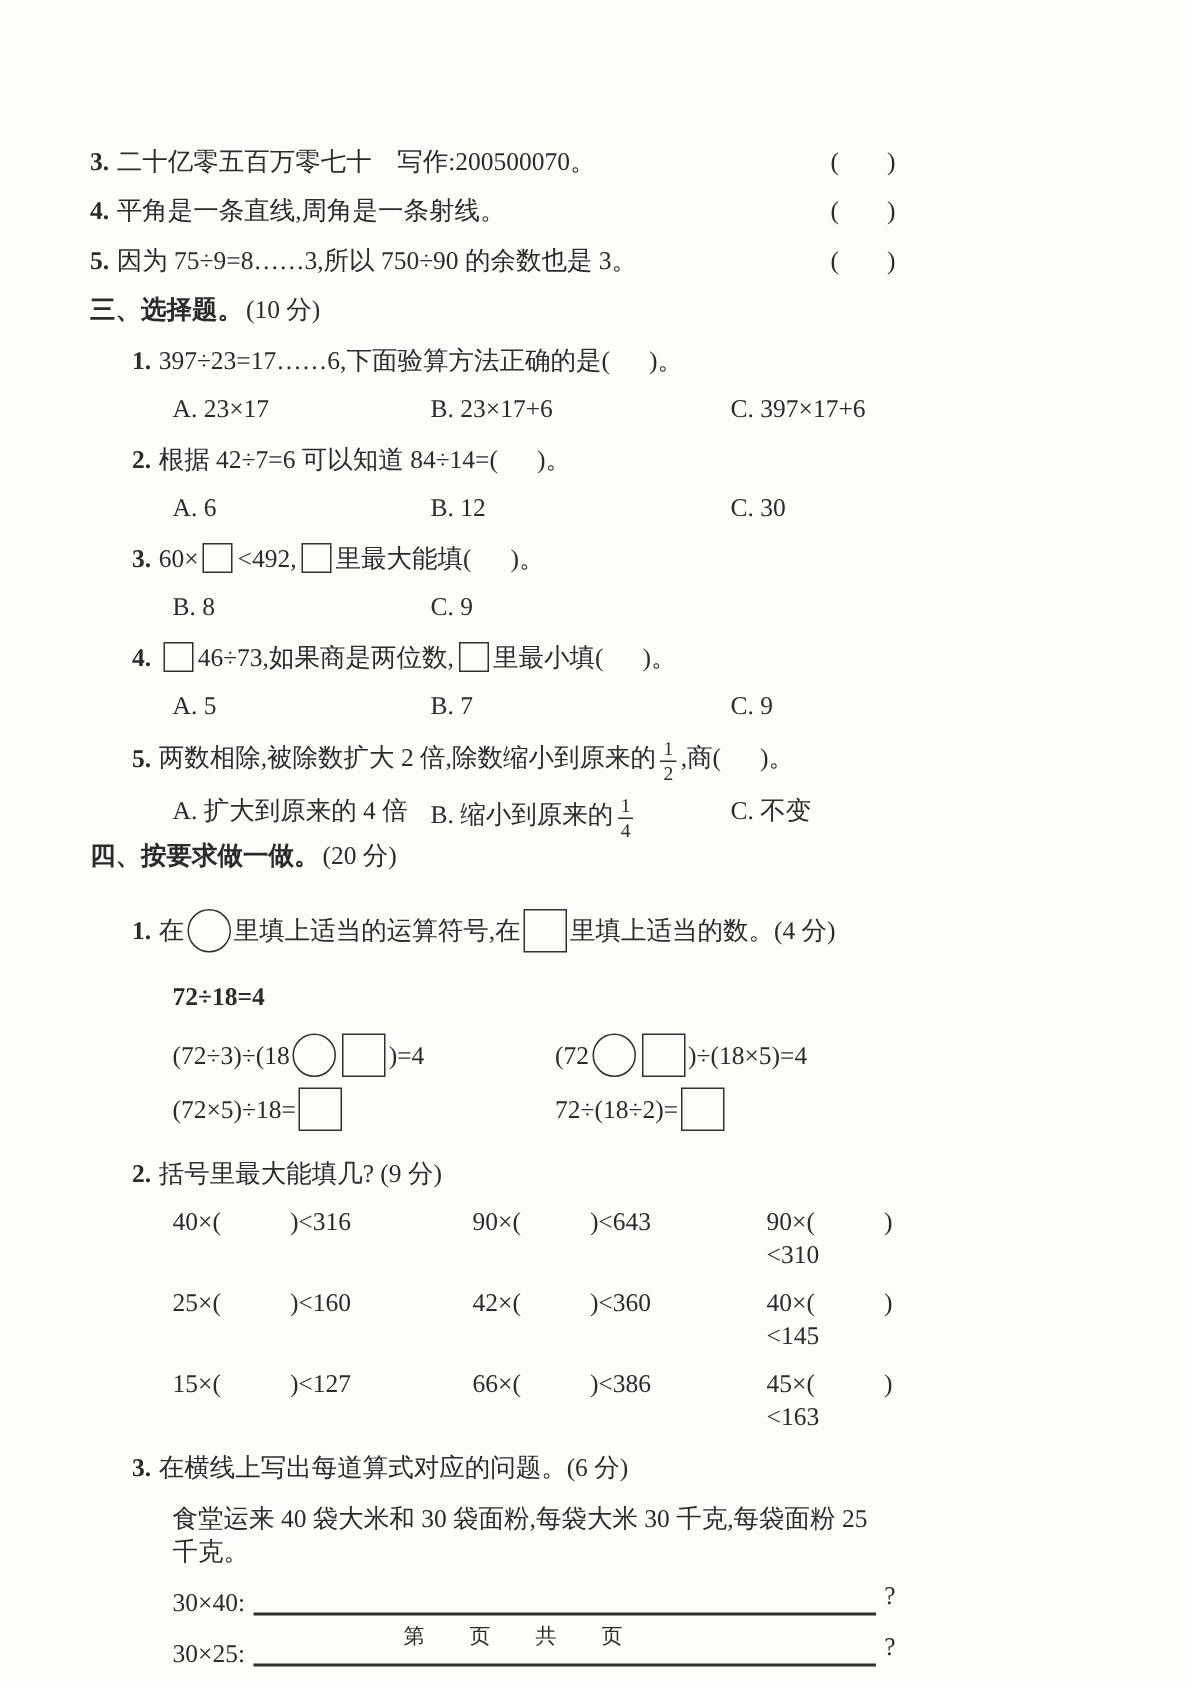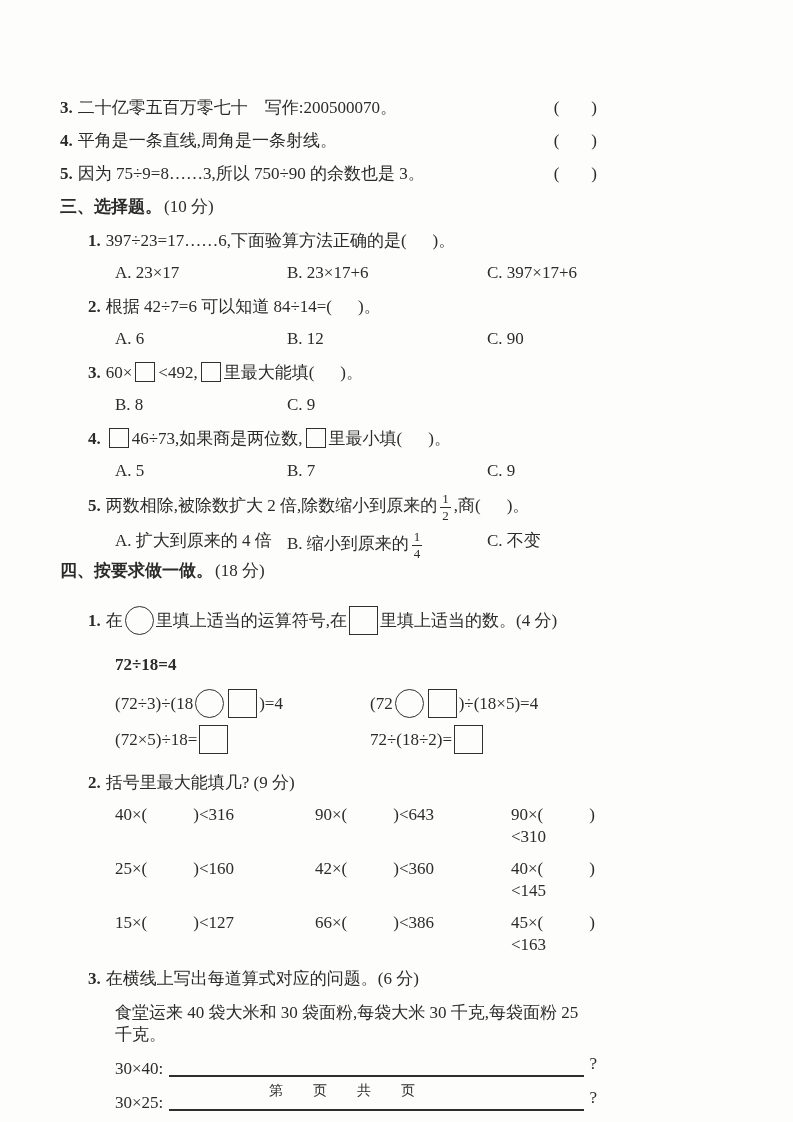--- a/index.html
+++ b/index.html
@@ -60,42 +60,42 @@
       <div class="q-stem"><b class="num">1.</b><span class="t">397÷23=17……6,下面验算方法正确的是(</span><span class="gap" style="width: 26px;"></span><span class="t">)。</span></div>
       <div class="opt-row">
         <div class="opt"><span class="t">A. 23×17</span></div>
         <div class="opt"><span class="t">B. 23×17+6</span></div>
         <div class="opt"><span class="t">C. 397×17+6</span></div>
       </div>
       <div class="q-stem"><b class="num">2.</b><span class="t">根据 42÷7=6 可以知道 84÷14=(</span><span class="gap" style="width: 26px;"></span><span class="t">)。</span></div>
       <div class="opt-row">
         <div class="opt"><span class="t">A. 6</span></div>
         <div class="opt"><span class="t">B. 12</span></div>
-        <div class="opt"><span class="t">C. 90</span></div>
+        <div class="opt"><span class="t">C. 30</span></div>
       </div>
       <div class="q-stem"><b class="num">3.</b><span class="t">60×</span><span class="shape box-sm"></span><span class="t">&lt;492,</span><span class="shape box-sm"></span><span class="t">里最大能填(</span><span class="gap" style="width: 26px;"></span><span class="t">)。</span></div>
       <div class="opt-row">
         <div class="opt"><span class="t">B. 8</span></div>
         <div class="opt"><span class="t">C. 9</span></div>
       </div>
       <div class="q-stem"><b class="num">4.</b><span class="shape box-sm"></span><span class="t">46÷73,如果商是两位数,</span><span class="shape box-sm"></span><span class="t">里最小填(</span><span class="gap" style="width: 26px;"></span><span class="t">)。</span></div>
       <div class="opt-row">
         <div class="opt"><span class="t">A. 5</span></div>
         <div class="opt"><span class="t">B. 7</span></div>
         <div class="opt"><span class="t">C. 9</span></div>
       </div>
       <div class="q-stem"><b class="num">5.</b><span class="t">两数相除,被除数扩大 2 倍,除数缩小到原来的</span><span class="frac"><span class="fn">1</span><span class="fd">2</span></span><span class="t">,商(</span><span class="gap" style="width: 26px;"></span><span class="t">)。</span></div>
       <div class="opt-row">
         <div class="opt"><span class="t">A. 扩大到原来的 4 倍</span></div>
         <div class="opt"><span class="t">B. 缩小到原来的</span><span class="frac"><span class="fn">1</span><span class="fd">4</span></span></div>
         <div class="opt"><span class="t">C. 不变</span></div>
       </div>
     </div>
   <div id="do-section" class="abs">
-      <div class="sec-title"><span class="tt">四、按要求做一做。</span><span class="score">(18 分)</span></div>
+      <div class="sec-title"><span class="tt">四、按要求做一做。</span><span class="score">(20 分)</span></div>
       <div class="q-stem" style="line-height: 34px; margin-top: 22px;"><b class="num">1.</b><span class="t">在</span><span class="shape circle"></span><span class="t">里填上适当的运算符号,在</span><span class="shape box-lg"></span><span class="t">里填上适当的数。(4 分)</span></div>
       <div class="given">72÷18=4</div>
       <div class="eq-grid">
         <div class="eq"><span class="t">(72÷3)÷(18</span><span class="shape circle"></span><span class="shape box-lg"></span><span class="t">)=4</span></div>
         <div class="eq"><span class="t">(72</span><span class="shape circle"></span><span class="shape box-lg"></span><span class="t">)÷(18×5)=4</span></div>
         <div class="eq"><span class="t">(72×5)÷18=</span><span class="shape box-lg"></span></div>
         <div class="eq"><span class="t">72÷(18÷2)=</span><span class="shape box-lg"></span></div>
       </div>
       <div class="q-stem" style="margin-top: 12px;"><b class="num">2.</b><span class="t">括号里最大能填几? (9 分)</span></div>
       <div class="fill-grid">

